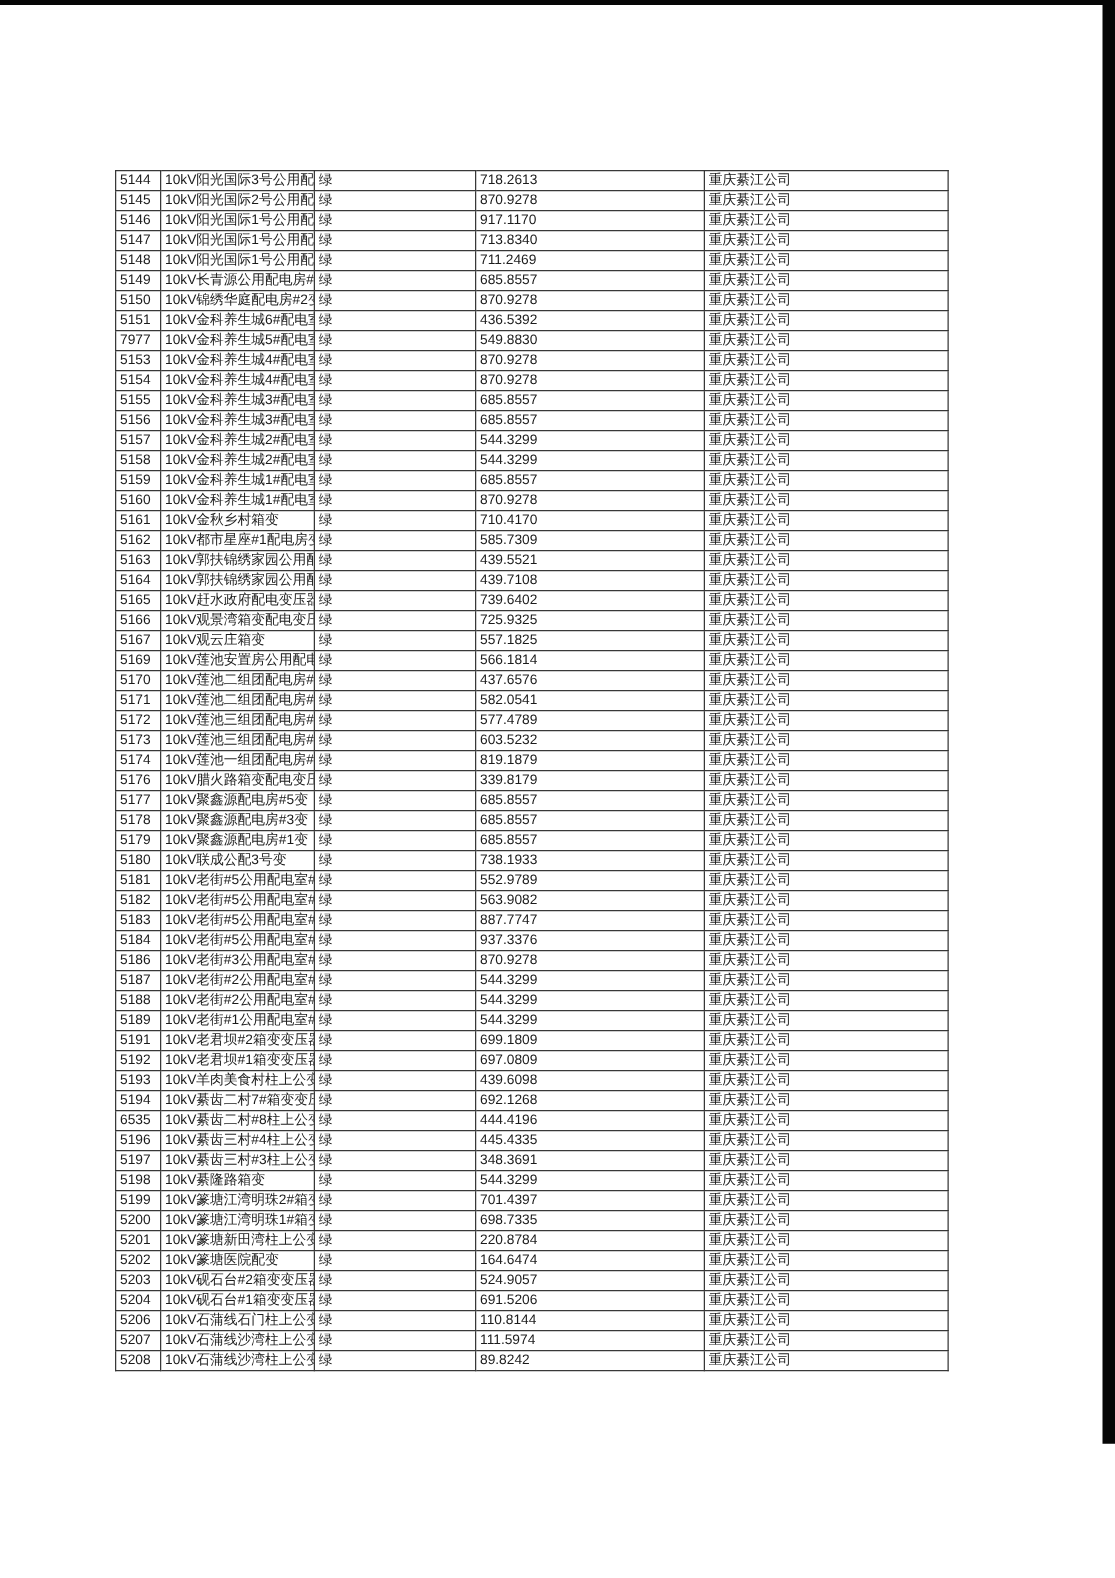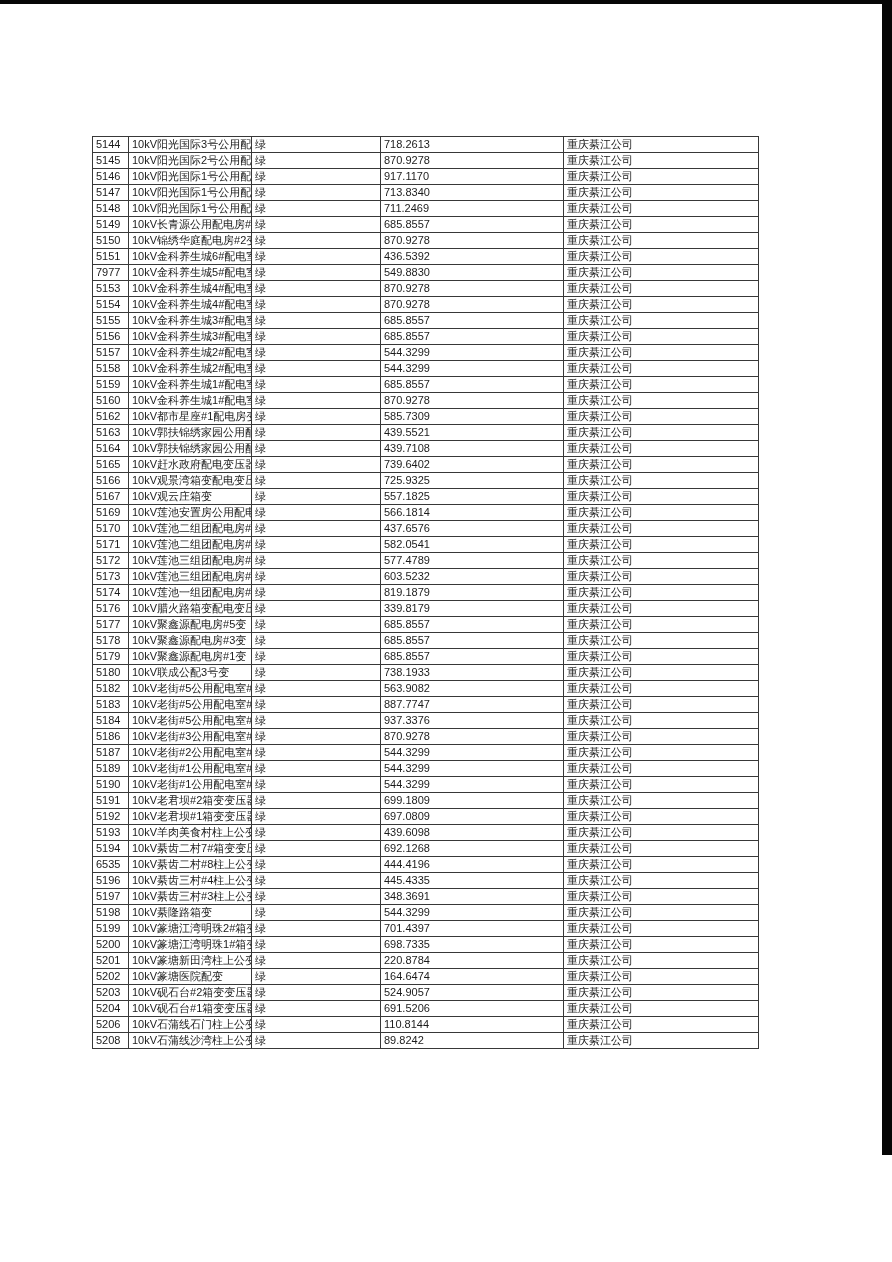--- a/index.html
+++ b/index.html
@@ -160,20 +160,27 @@
         <td class="c4">重庆綦江公司</td>
       </tr>
       <tr>
         <td class="c0">5160</td>
         <td class="c1">10kV金科养生城1#配电室</td>
         <td class="c2">绿</td>
         <td class="c3">870.9278</td>
         <td class="c4">重庆綦江公司</td>
       </tr>
       <tr>
+        <td class="c0">5161</td>
+        <td class="c1">10kV金秋乡村箱变</td>
+        <td class="c2">绿</td>
+        <td class="c3">710.4170</td>
+        <td class="c4">重庆綦江公司</td>
+      </tr>
+      <tr>
         <td class="c0">5162</td>
         <td class="c1">10kV都市星座#1配电房变</td>
         <td class="c2">绿</td>
         <td class="c3">585.7309</td>
         <td class="c4">重庆綦江公司</td>
       </tr>
       <tr>
         <td class="c0">5163</td>
         <td class="c1">10kV郭扶锦绣家园公用配</td>
         <td class="c2">绿</td>
@@ -279,20 +286,27 @@
         <td class="c4">重庆綦江公司</td>
       </tr>
       <tr>
         <td class="c0">5180</td>
         <td class="c1">10kV联成公配3号变</td>
         <td class="c2">绿</td>
         <td class="c3">738.1933</td>
         <td class="c4">重庆綦江公司</td>
       </tr>
       <tr>
+        <td class="c0">5181</td>
+        <td class="c1">10kV老街#5公用配电室#</td>
+        <td class="c2">绿</td>
+        <td class="c3">552.9789</td>
+        <td class="c4">重庆綦江公司</td>
+      </tr>
+      <tr>
         <td class="c0">5182</td>
         <td class="c1">10kV老街#5公用配电室#</td>
         <td class="c2">绿</td>
         <td class="c3">563.9082</td>
         <td class="c4">重庆綦江公司</td>
       </tr>
       <tr>
         <td class="c0">5183</td>
         <td class="c1">10kV老街#5公用配电室#</td>
         <td class="c2">绿</td>
@@ -314,34 +328,34 @@
         <td class="c4">重庆綦江公司</td>
       </tr>
       <tr>
         <td class="c0">5187</td>
         <td class="c1">10kV老街#2公用配电室#</td>
         <td class="c2">绿</td>
         <td class="c3">544.3299</td>
         <td class="c4">重庆綦江公司</td>
       </tr>
       <tr>
+        <td class="c0">5188</td>
+        <td class="c1">10kV老街#2公用配电室#</td>
+        <td class="c2">绿</td>
+        <td class="c3">544.3299</td>
+        <td class="c4">重庆綦江公司</td>
+      </tr>
+      <tr>
         <td class="c0">5189</td>
         <td class="c1">10kV老街#1公用配电室#</td>
         <td class="c2">绿</td>
         <td class="c3">544.3299</td>
         <td class="c4">重庆綦江公司</td>
       </tr>
       <tr>
-        <td class="c0">5190</td>
-        <td class="c1">10kV老街#1公用配电室#</td>
-        <td class="c2">绿</td>
-        <td class="c3">544.3299</td>
-        <td class="c4">重庆綦江公司</td>
-      </tr>
-      <tr>
         <td class="c0">5191</td>
         <td class="c1">10kV老君坝#2箱变变压器</td>
         <td class="c2">绿</td>
         <td class="c3">699.1809</td>
         <td class="c4">重庆綦江公司</td>
       </tr>
       <tr>
         <td class="c0">5192</td>
         <td class="c1">10kV老君坝#1箱变变压器</td>
         <td class="c2">绿</td>
@@ -430,20 +444,27 @@
         <td class="c1">10kV砚石台#1箱变变压器</td>
         <td class="c2">绿</td>
         <td class="c3">691.5206</td>
         <td class="c4">重庆綦江公司</td>
       </tr>
       <tr>
         <td class="c0">5206</td>
         <td class="c1">10kV石蒲线石门柱上公变</td>
         <td class="c2">绿</td>
         <td class="c3">110.8144</td>
+        <td class="c4">重庆綦江公司</td>
+      </tr>
+      <tr>
+        <td class="c0">5207</td>
+        <td class="c1">10kV石蒲线沙湾柱上公变</td>
+        <td class="c2">绿</td>
+        <td class="c3">111.5974</td>
         <td class="c4">重庆綦江公司</td>
       </tr>
       <tr>
         <td class="c0">5208</td>
         <td class="c1">10kV石蒲线沙湾柱上公变</td>
         <td class="c2">绿</td>
         <td class="c3">89.8242</td>
         <td class="c4">重庆綦江公司</td>
       </tr>
     </tbody>

